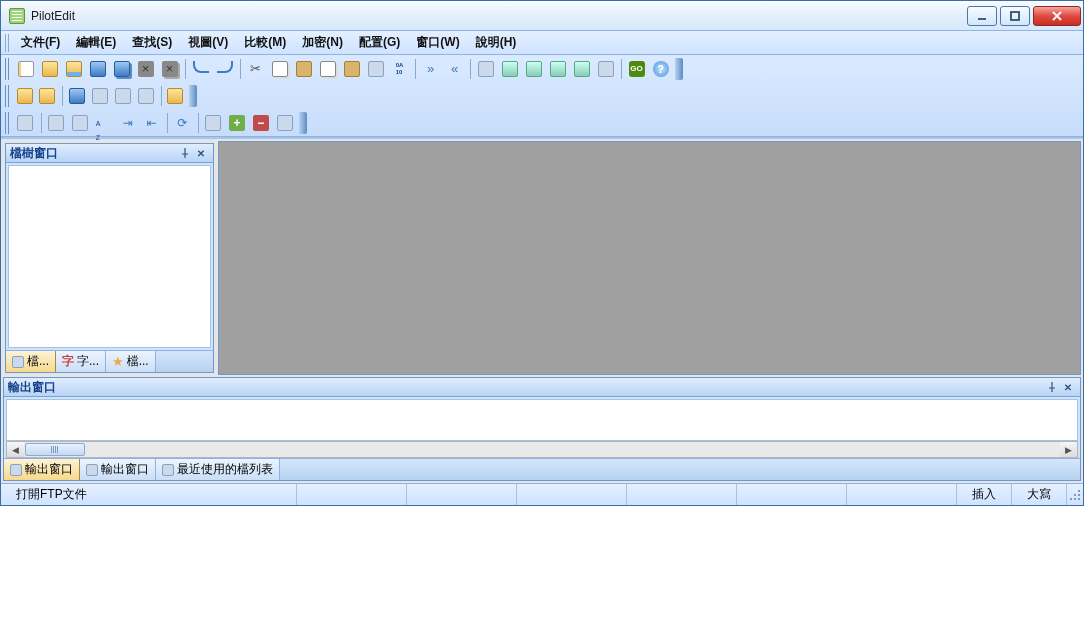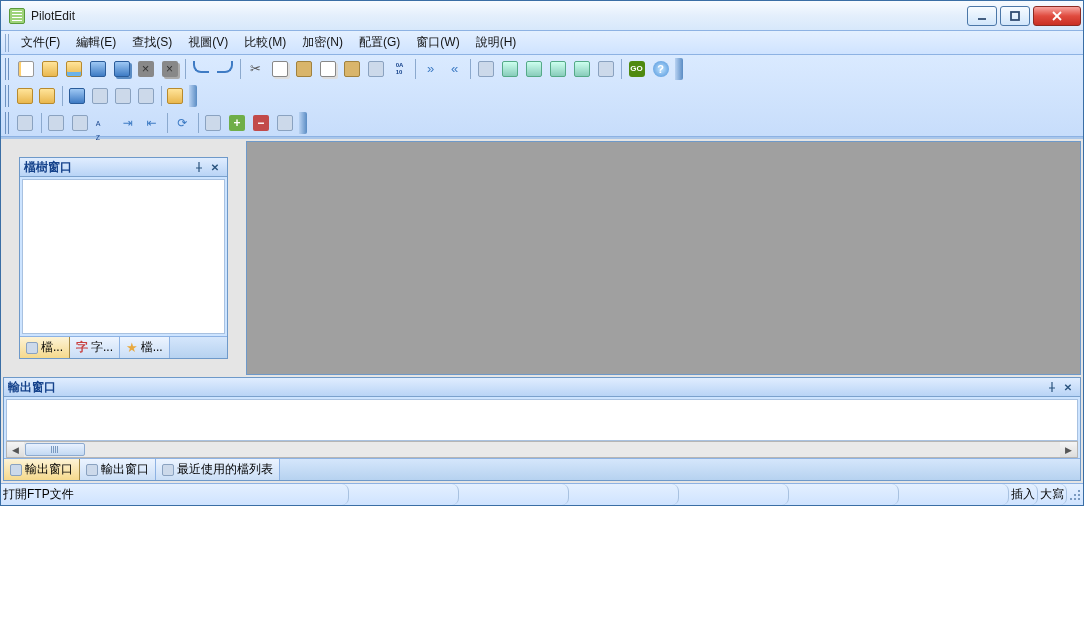--- a/index.html
+++ b/index.html
@@ -12,36 +12,36 @@
 .titlebar .app-icon { width:16px; height:16px; margin:0 6px; background:#9fd47a; border:1px solid #5a9a3a; border-radius:2px; position:relative; }
 .titlebar .app-icon::after { content:""; position:absolute; inset:2px; background:repeating-linear-gradient(#fff 0 1px,transparent 1px 3px); }
 .titlebar .title { flex:1; color:#1a1a1a; }
 .winctrls { display:flex; gap:3px; }
 .winbtn { width:30px; height:20px; border:1px solid #4b77a8; border-radius:3px; background:linear-gradient(#f7fbff,#d1e6fb); display:flex; align-items:center; justify-content:center; color:#2a2a2a; }
 .winbtn.close { width:48px; background:linear-gradient(#f7a5a0,#e04b3f,#c92f23); color:#fff; border-color:#8b2a22; font-weight:bold; text-shadow:0 0 2px #700; }
 .winbtn svg { width:12px; height:12px; stroke:#324e73; stroke-width:1.8; fill:none; }
 .winbtn.close svg { stroke:#fff; }
 
 
-.menubar { height:24px; background:linear-gradient(#e4f0ff,#cfe3ff); border-bottom:1px solid #8db2e3; display:flex; align-items:center; padding:0 4px; }
+.menubar { height:24px; background:linear-gradient(#e4f0ff,#cfe3ff); border-bottom:1px solid #8db2e3; display:flex; align-items:center; padding:0 4px;font-weight:bold; }
 .grip { width:6px; height:18px; margin-right:2px; background:repeating-linear-gradient(90deg,#8caad0 0 1px,transparent 1px 3px); }
 .menu-item { padding:3px 8px; color:#111; cursor:default; }
 
 
 .toolbar-area { background:linear-gradient(#daeaff,#c7ddfb); border-bottom:1px solid #8db2e3; }
 .toolbar { height:27px; display:flex; align-items:center; padding:0 4px; }
 .grip2 { width:6px; height:22px; margin-right:3px; background:repeating-linear-gradient(90deg,#6c91c0 0 1px,transparent 1px 3px); }
 .tbtn { width:23px; height:23px; margin-right:1px; display:flex; align-items:center; justify-content:center; border-radius:3px; }
 .tbtn svg, .tbtn .ico { width:16px; height:16px; }
 .tsep { width:1px; height:20px; background:#8ba9ce; margin:0 3px; }
 .tend { width:8px; height:22px; background:linear-gradient(90deg,#b8d2f2,#5a8cc4); border-radius:0 2px 2px 0; margin-left:2px; }
 
 
 .main { flex:1; display:flex; min-height:0; border-top:2px solid #a9c6ea; }
-.side-panel { width:209px; display:flex; flex-direction:column; border:1px solid #6e99c9; margin:18px; background:#cde4ff; }
+.side-panel { width:209px; display:flex; flex-direction:column; border:1px solid #6e99c9; margin:4px; background:#cde4ff; }
 .panel-header { height:19px; background:linear-gradient(#e0edff,#b9d4f6); border-bottom:1px solid #7ba1cc; display:flex; align-items:center; padding:0 4px; color:#15428b; font-weight:bold; font-size:12px; }
 .panel-header .spacer { flex:1; }
 .hdr-btn { width:16px; height:16px; display:flex; align-items:center; justify-content:center; color:#2b547e; font-size:10px; }
 .panel-body { flex:1; background:#fff; margin:2px; border:1px solid #a8c1e0; }
 .side-tabs { height:22px; display:flex; background:linear-gradient(#d5e6fb,#b6d2f0); border-top:1px solid #8db2e3; }
 .side-tab { display:flex; align-items:center; gap:3px; padding:0 6px; height:100%; background:linear-gradient(#fdf3d6,#f5d98c); border-right:1px solid #a38a45; font-size:11px; }
 .side-tab.inactive { background:linear-gradient(#ecf4ff,#cadef6); border-right:1px solid #8db2e3; }
 .side-tab .smicon { width:12px; height:12px; }
 
 .editor { flex:1; background:#a0a0a0; border:1px solid #6e99c9; margin:2px 2px 2px 0; }
@@ -52,21 +52,21 @@
 .output-body { height:42px; background:#fff; margin:2px 2px 0 2px; border:1px solid #a8c1e0; overflow:auto; }
 .hscroll { height:17px; background:#e9e9e9; margin:0 2px; border:1px solid #b5b5b5; display:flex; align-items:center; }
 .hscroll .arrow { width:17px; height:15px; background:linear-gradient(#f5f5f5,#ddd); display:flex; align-items:center; justify-content:center; font-size:9px; color:#555; }
 .hscroll .thumb { width:60px; height:13px; background:linear-gradient(#e8f1ff,#c3d9f2); border:1px solid #8caad0; border-radius:2px; margin-left:1px; display:flex; align-items:center; justify-content:center; }
 .hscroll .thumb::after { content:""; width:8px; height:7px; background:repeating-linear-gradient(90deg,#7a9ac0 0 1px,transparent 1px 2px); }
 .hscroll .track { flex:1; }
 .output-tabs { height:22px; display:flex; background:linear-gradient(#d5e6fb,#b6d2f0); border-top:1px solid #8db2e3; }
 
 
 .statusbar { height:22px; background:linear-gradient(#e4f0ff,#cfe3ff); border-top:1px solid #8db2e3; display:flex; align-items:center; }
-.st-cell { padding:0 2px; height:100%; display:flex; align-items:center; border-right:1px solid #a8c1e0;border-radius:7px; }
+.st-cell { padding:0 15px; height:100%; display:flex; align-items:center; border-right:1px solid #a8c1e0; }
 .st-flex { flex:1; }
 .gripper { width:16px; height:16px; margin-left:auto; background:
   radial-gradient(circle at 12px 12px,#7a9ac0 1px,transparent 1px),
   radial-gradient(circle at 8px 12px,#7a9ac0 1px,transparent 1px),
   radial-gradient(circle at 12px 8px,#7a9ac0 1px,transparent 1px),
   radial-gradient(circle at 4px 12px,#7a9ac0 1px,transparent 1px),
   radial-gradient(circle at 8px 8px,#7a9ac0 1px,transparent 1px),
   radial-gradient(circle at 12px 4px,#7a9ac0 1px,transparent 1px);
 }
 

